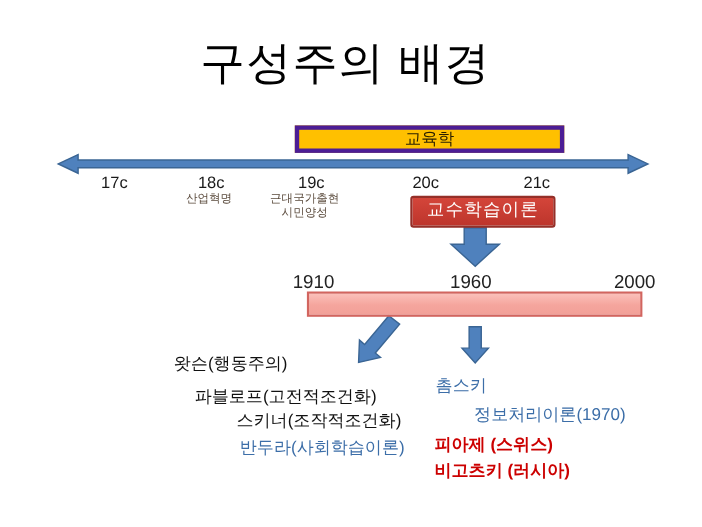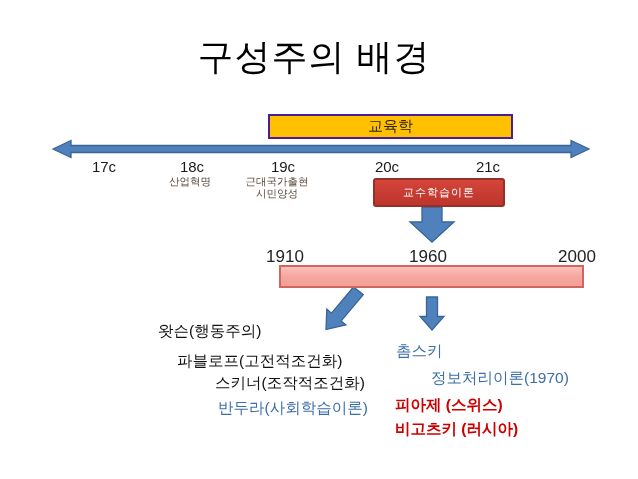--- a/index.html
+++ b/index.html
@@ -1,22 +1,22 @@
 <!DOCTYPE html>
 <html><head>
 <meta charset="utf-8">
 <style>
   html,body{margin:0;padding:0;}
   body{width:638px;height:479px;background:#ffffff;font-family:"Liberation Sans",sans-serif;position:relative;overflow:hidden;}
   .abs{position:absolute;}
-  #title{top:33px;left:0;width:628px;text-align:center;font-size:36px;line-height:48px;color:#000;letter-spacing:1px;font-weight:100;}
-  #pedagogy-box{left:268px;top:114px;width:245px;height:25px;background:#FFC000;border:2px solid #4c1d95;box-sizing:border-box;display:flex;align-items:center;justify-content:center;font-size:15px;color:#2b2000;}
+  #title{top:33px;left:0;width:628px;text-align:center;font-size:41px;line-height:48px;color:#000;letter-spacing:1px;font-weight:100;}
+  #pedagogy-box{left:268px;top:114px;width:245px;height:25px;background:#FFC000;border:4px solid #4c1d95;box-sizing:border-box;display:flex;align-items:center;justify-content:center;font-size:15px;color:#2b2000;}
   .century{top:158px;width:60px;text-align:center;font-size:15px;color:#1a1a1a;}
   .note{font-size:10.5px;line-height:11.5px;color:#5A4A3C;text-align:center;}
-  #theory-box{left:373px;top:178px;width:132px;height:29px;background:linear-gradient(#d4453a,#bd352c);border:2px solid #952F28;border-radius:3px;box-sizing:border-box;display:flex;align-items:center;justify-content:center;font-size:11px;color:#fff;letter-spacing:1px;}
+  #theory-box{left:373px;top:178px;width:132px;height:29px;background:linear-gradient(#d4453a,#bd352c);border:2px solid #952F28;border-radius:3px;box-sizing:border-box;display:flex;align-items:flex-start;justify-content:center;font-size:16px;color:#fff;letter-spacing:1px;}
   .year{top:247px;width:60px;text-align:center;font-size:17px;color:#222;}
   #era-bar{left:279px;top:265px;width:305px;height:23px;background:linear-gradient(#fbc0ba,#f5a59d 55%,#f2a098);border:2px solid #D2655F;box-sizing:border-box;display:flex;}
   #era-bar .cell{display:flex;align-items:center;justify-content:center;font-size:16px;color:#111;}
   #cell-modern{width:150px;border-right:2px solid #D2655F;}
   #cell-postmodern{flex:1;}
   .bl{color:#111;font-size:15.5px;line-height:17px;}
   .blue-t{color:#3C6EA8;}
   .red-t{color:#CC0000;font-weight:bold;}
   svg{pointer-events:none;}
 </style>

